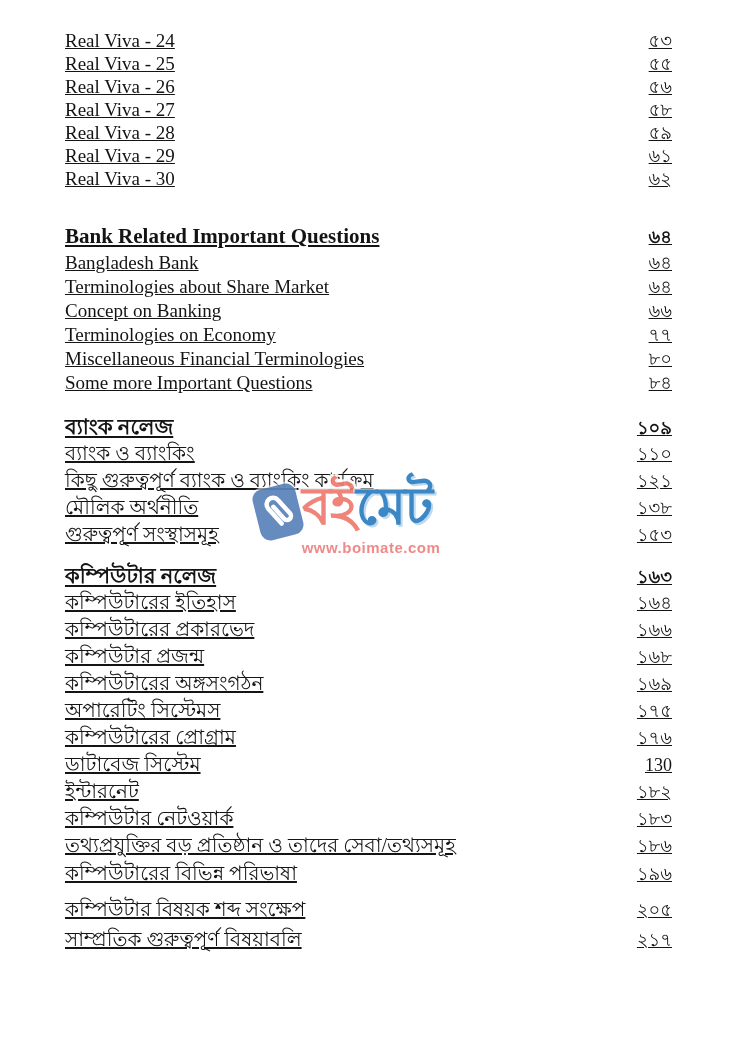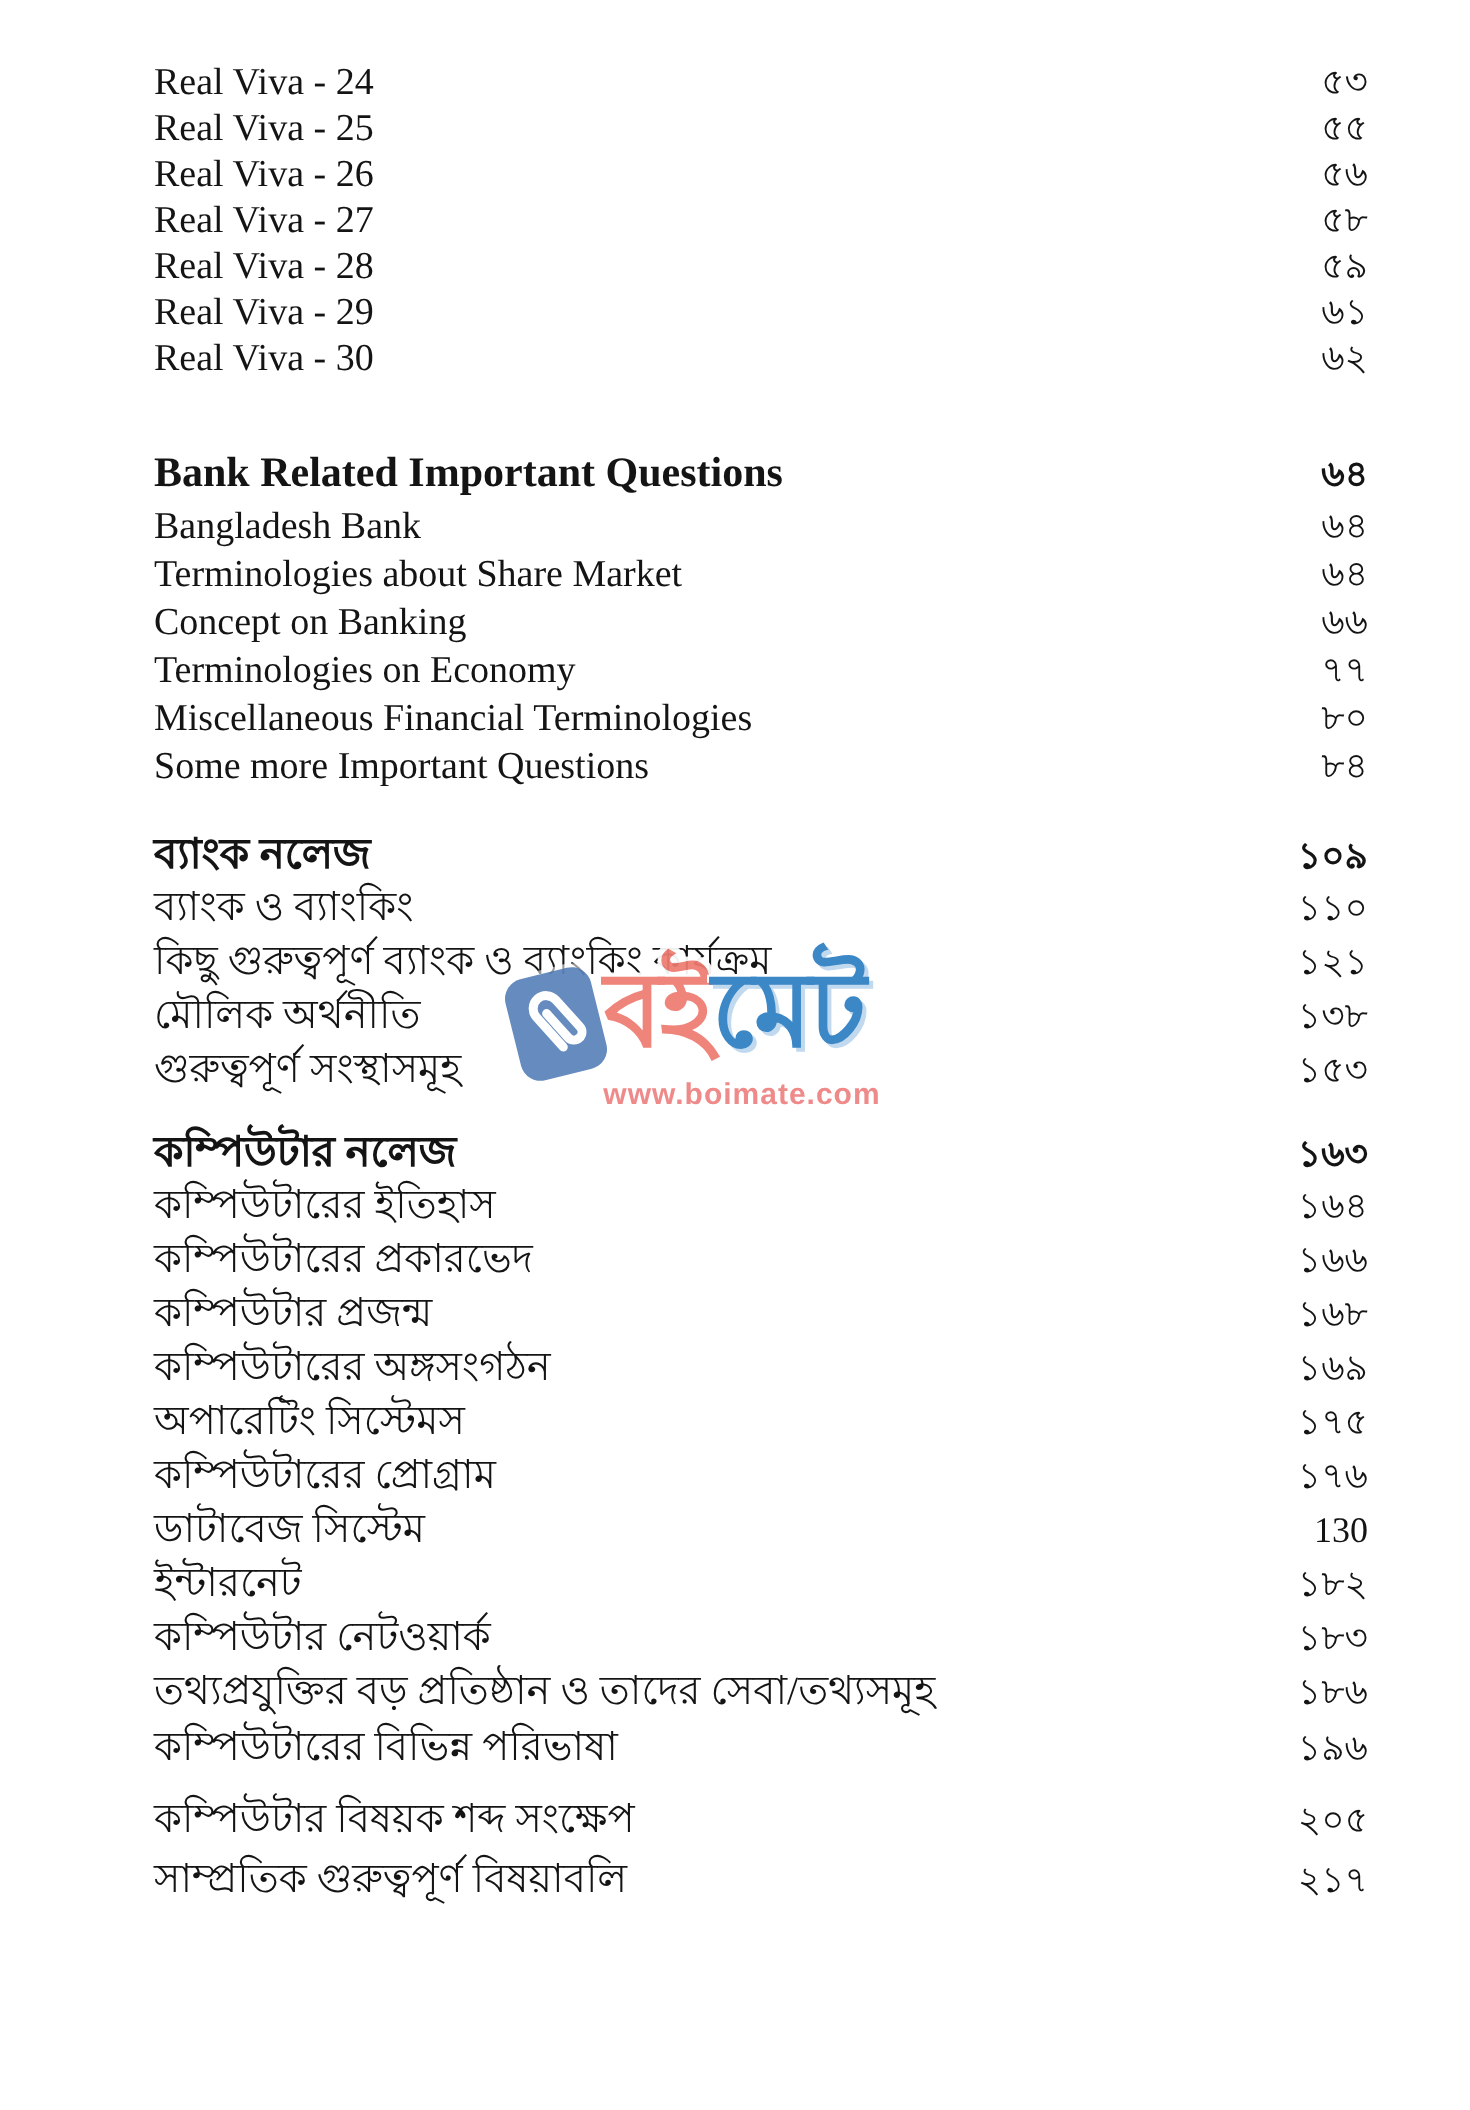--- a/index.html
+++ b/index.html
@@ -13,23 +13,24 @@
     color: #141414;
   }
   .page {
     position: relative;
     width: 735px;
     height: 1055px;
     background: #ffffff;
   }
   .content {
     position: absolute;
-    left: 77px;
+    left: 65px;
     top: 0;
     width: 607px; 
+    text-decoration: underline;
   }
   .row {
     display: flex;
     justify-content: space-between;
     align-items: baseline;
   }
   .label { white-space: nowrap; }
   .pagenum { white-space: nowrap; font-size: 18px; }
   .bold .label, .bold .pagenum { font-weight: bold; }
 

